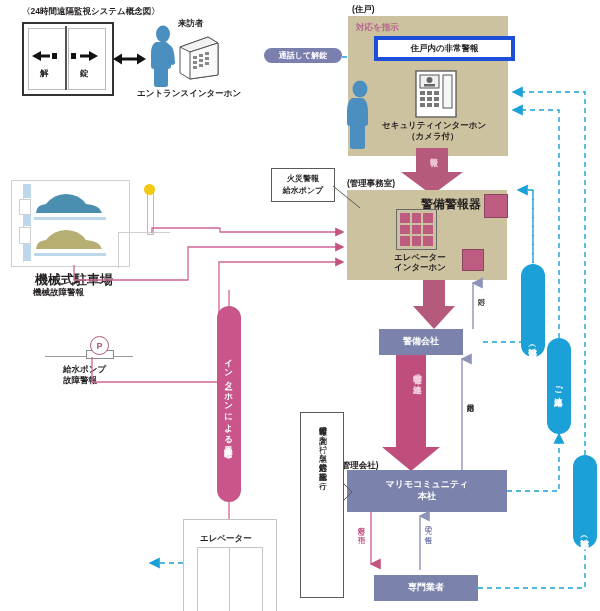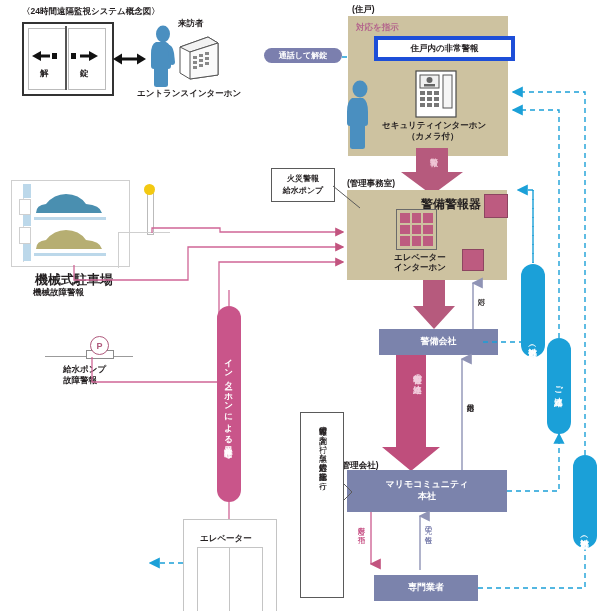--- a/index.html
+++ b/index.html
@@ -264,21 +264,21 @@
   <div class="abs" style="left:183px;top:519px;width:92px;height:92px;border:1px solid #c4c4c4;background:#fff;"></div>
   <div class="abs txt bold" style="left:200px;top:533px;font-size:8.5px;">エレベーター</div>
   <div class="abs" style="left:197px;top:547px;width:64px;height:64px;border:1px solid #c4c4c4;">
     <div class="abs" style="left:31px;top:0;width:1px;height:64px;background:#c4c4c4;"></div>
   </div>
 
   <svg class="abs" style="left:0;top:0;" width="600" height="611">
     <path d="M183 563 L150 563" stroke="#1ba0d8" stroke-width="1.4" fill="none" stroke-dasharray="5,4" marker-end="url(#blArrow)"></path>
   </svg>
 
-  <div class="abs bluebox" style="left:379px;top:329px;width:119px;height:26px;">
+  <div class="abs bluebox" style="left:379px;top:329px;width:84px;height:26px;">
     <span>警備会社</span>
   </div>
 
   <svg class="abs" style="left:413px;top:280px;" width="44" height="50">
     <polygon points="10,0 32,0 32,26 42,26 21,49 0,26 10,26" fill="#b65a7d"></polygon>
   </svg>
 
   <svg class="abs" style="left:0;top:0;" width="600" height="611">
     <line x1="473" y1="329" x2="473" y2="283" stroke="#8f93b5" stroke-width="1.4" marker-end="url(#grArrowUp)"></line>
   </svg>

